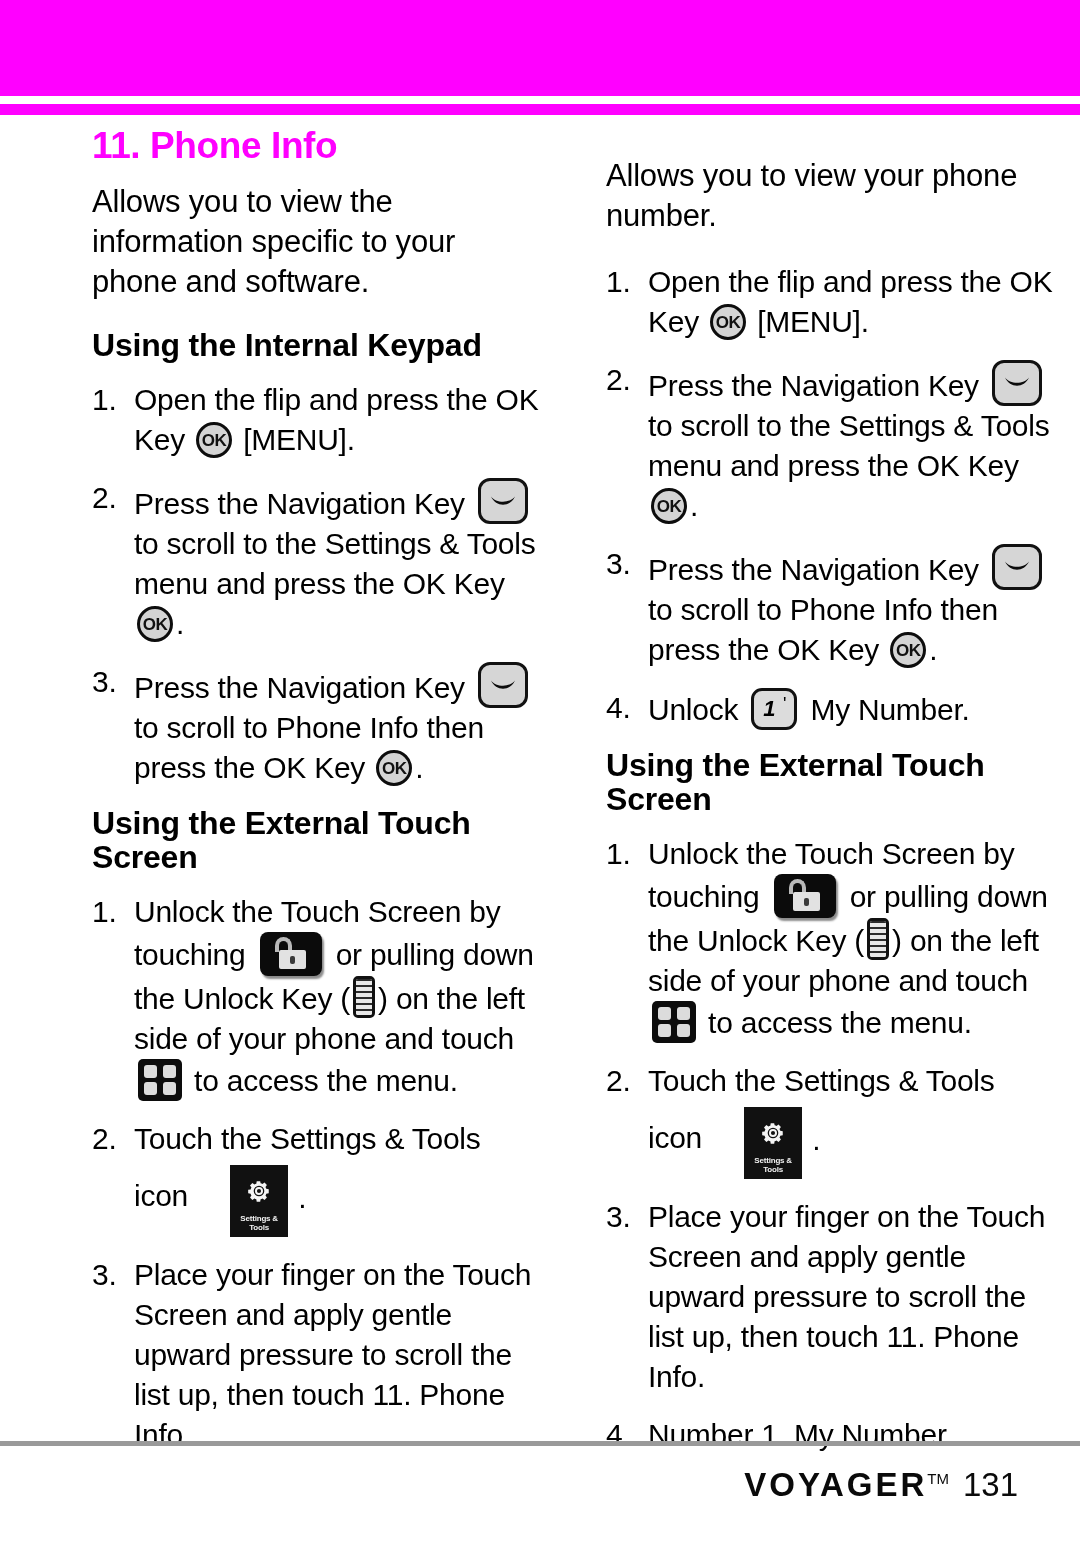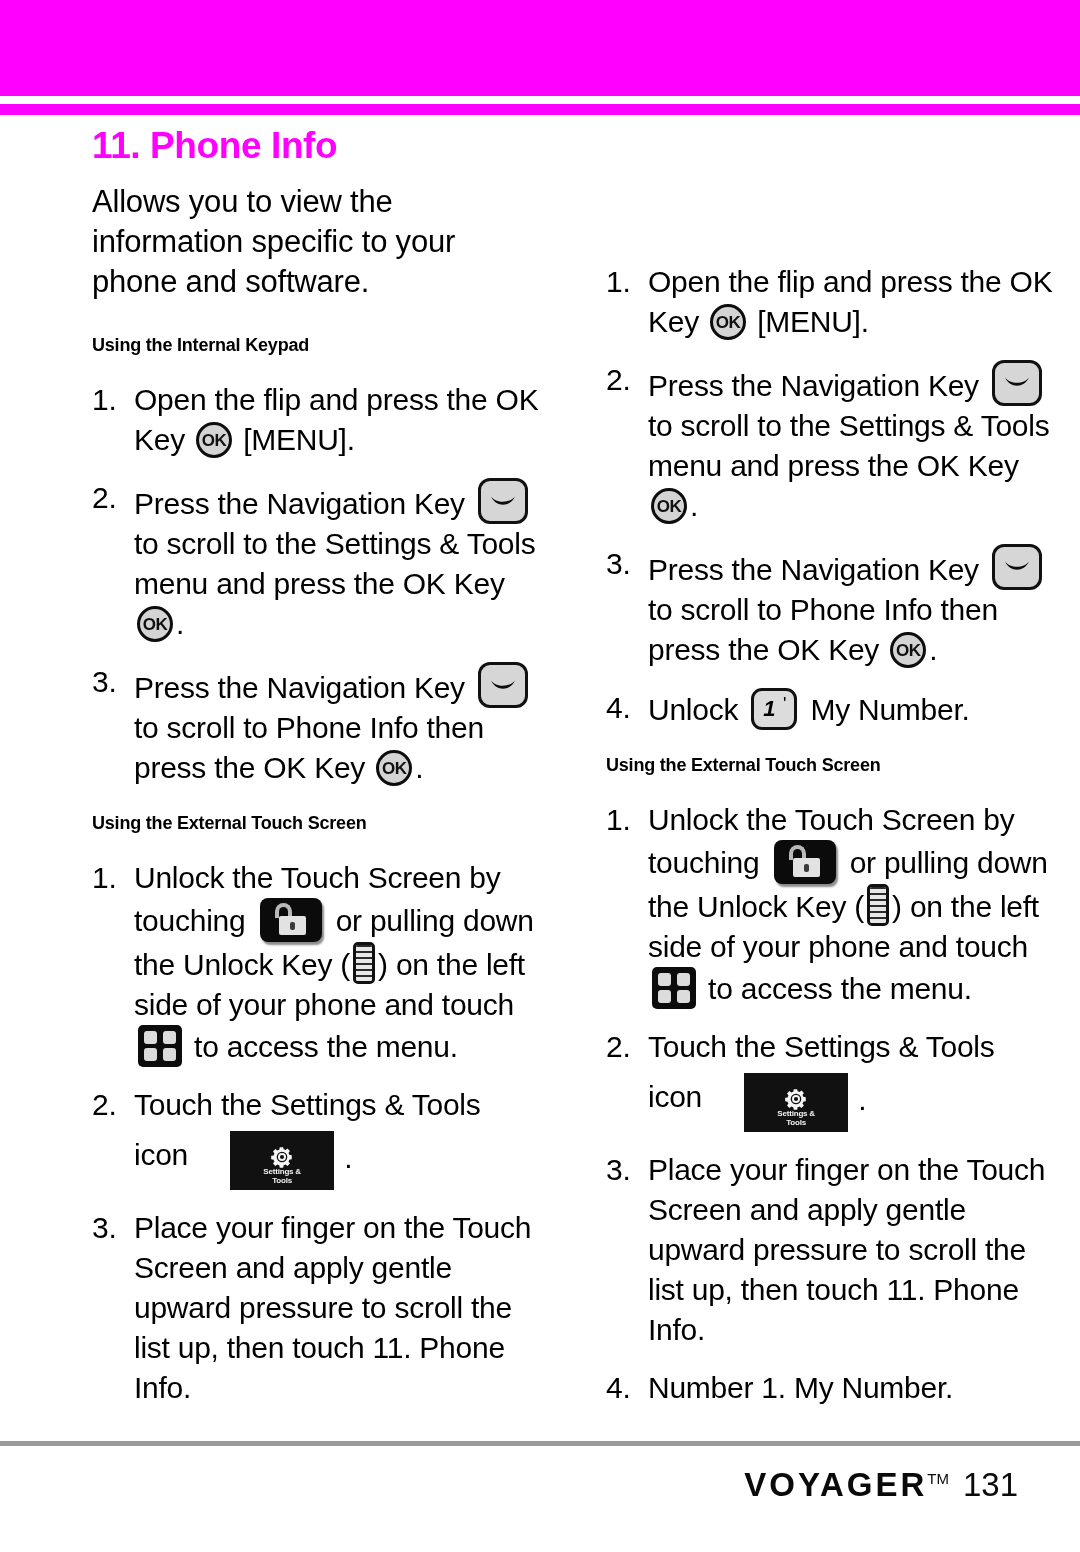--- a/index.html
+++ b/index.html
@@ -66,21 +66,21 @@
 
   p.intro {
     font-size: 31px;
     line-height: 40px;
     margin: 0 0 26px 0;
     color: #000;
     letter-spacing: -0.2px;
   }
 
   h2.subhead {
-    font-size: 18px;
+    font-size: 32px;
     font-weight: bold;
     line-height: 34px;
     margin: 0 0 18px 0;
     color: #000;
     letter-spacing: -0.2px;
   }
   h2.subhead.tight { margin-top: 2px; }
 
   ol.steps {
     list-style: none;
@@ -253,25 +253,24 @@
   }
   .ico-grid i:nth-child(1) { left: 6px;  top: 6px; }
   .ico-grid i:nth-child(2) { right: 6px; top: 6px; }
   .ico-grid i:nth-child(3) { left: 6px;  bottom: 6px; }
   .ico-grid i:nth-child(4) { right: 6px; bottom: 6px; }
 
   
   .ico-settings {
     display: inline-block;
     position: relative;
-    width: 58px; height: 59px;
+    width: 58px; height: 72px;
     background: #111111;
     margin: 6px 0 0 34px;
     vertical-align: middle;
-    padding-left: 46px;
   }
   .ico-settings .gear { position: absolute; left: 50%; top: 13px; transform: translateX(-50%); }
   .ico-settings .lbl {
     position: absolute;
     left: 0; right: 0; bottom: 5px;
     text-align: center;
     color: #f2f2f2;
     font-size: 8px;
     line-height: 9px;
     font-weight: bold;
@@ -421,20 +420,21 @@
           <span class="num">3.</span>
           <span>Place your finger on the Touch Screen and apply gentle upward pressure to scroll the list up, then touch</span>
           <span class="b">11. Phone Info</span><span>.</span>
         </li>
       </ol>
     </div>
 
     <div class="col">
 
 
+      <p class="intro">Allows you to view your phone number.</p>
 
       <ol class="steps">
 
         <li>
           <span class="num">1.</span>
           <span>Open the flip and press the OK Key</span>
           <span class="ico ico-ok">
             <span>OK</span>
           </span>
           <span class="b">[MENU]</span><span>.</span>

